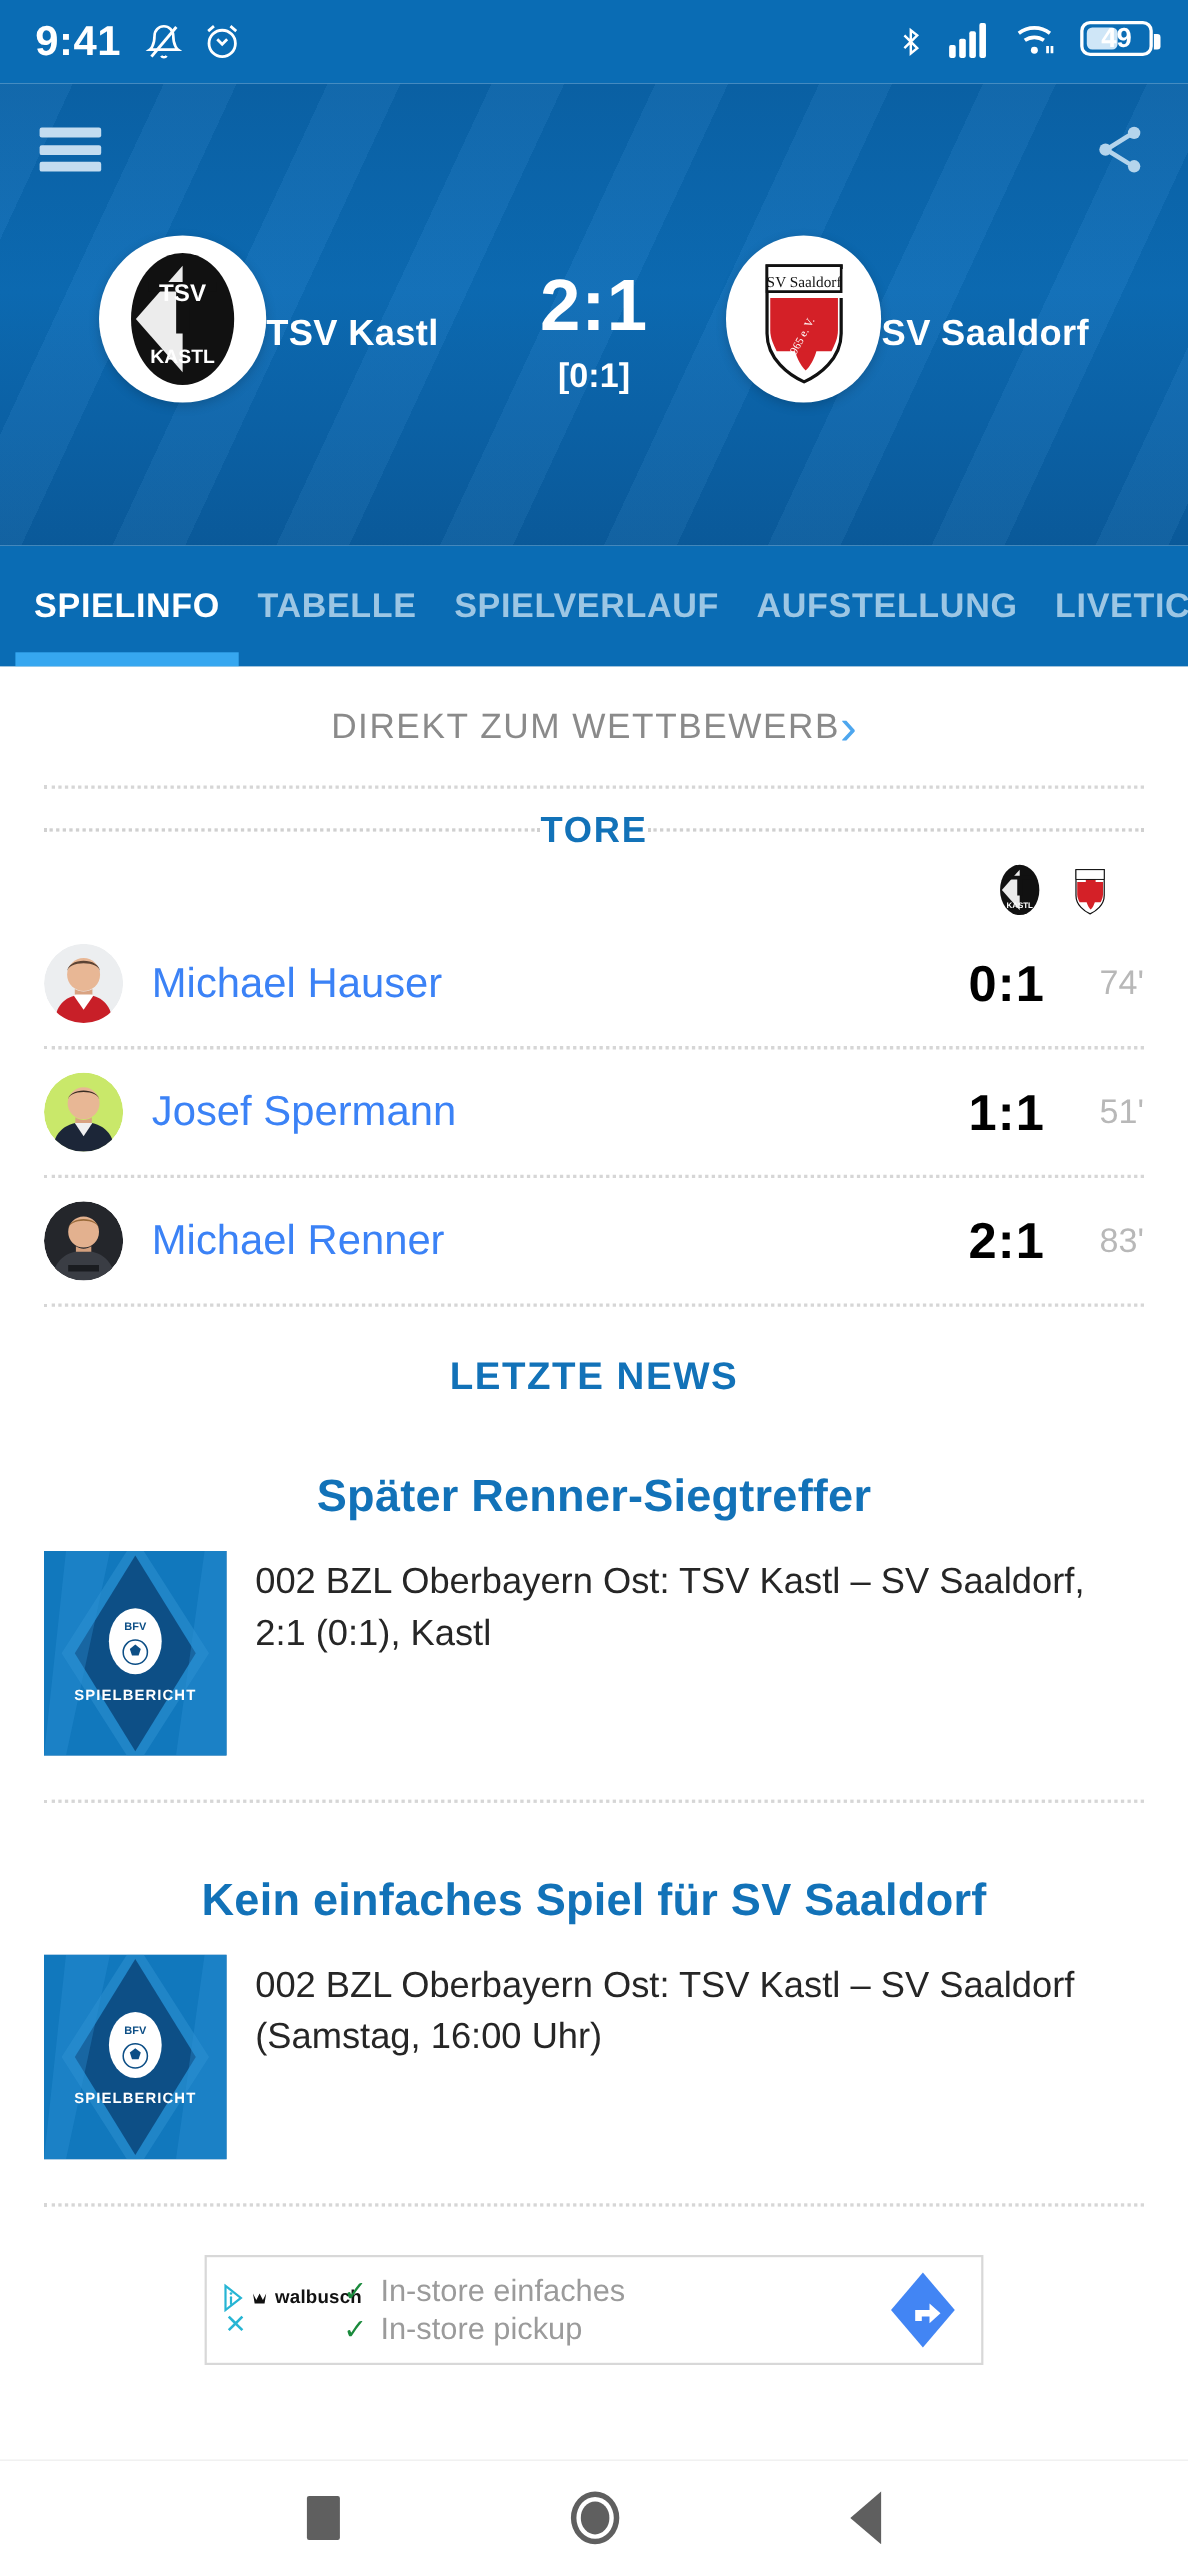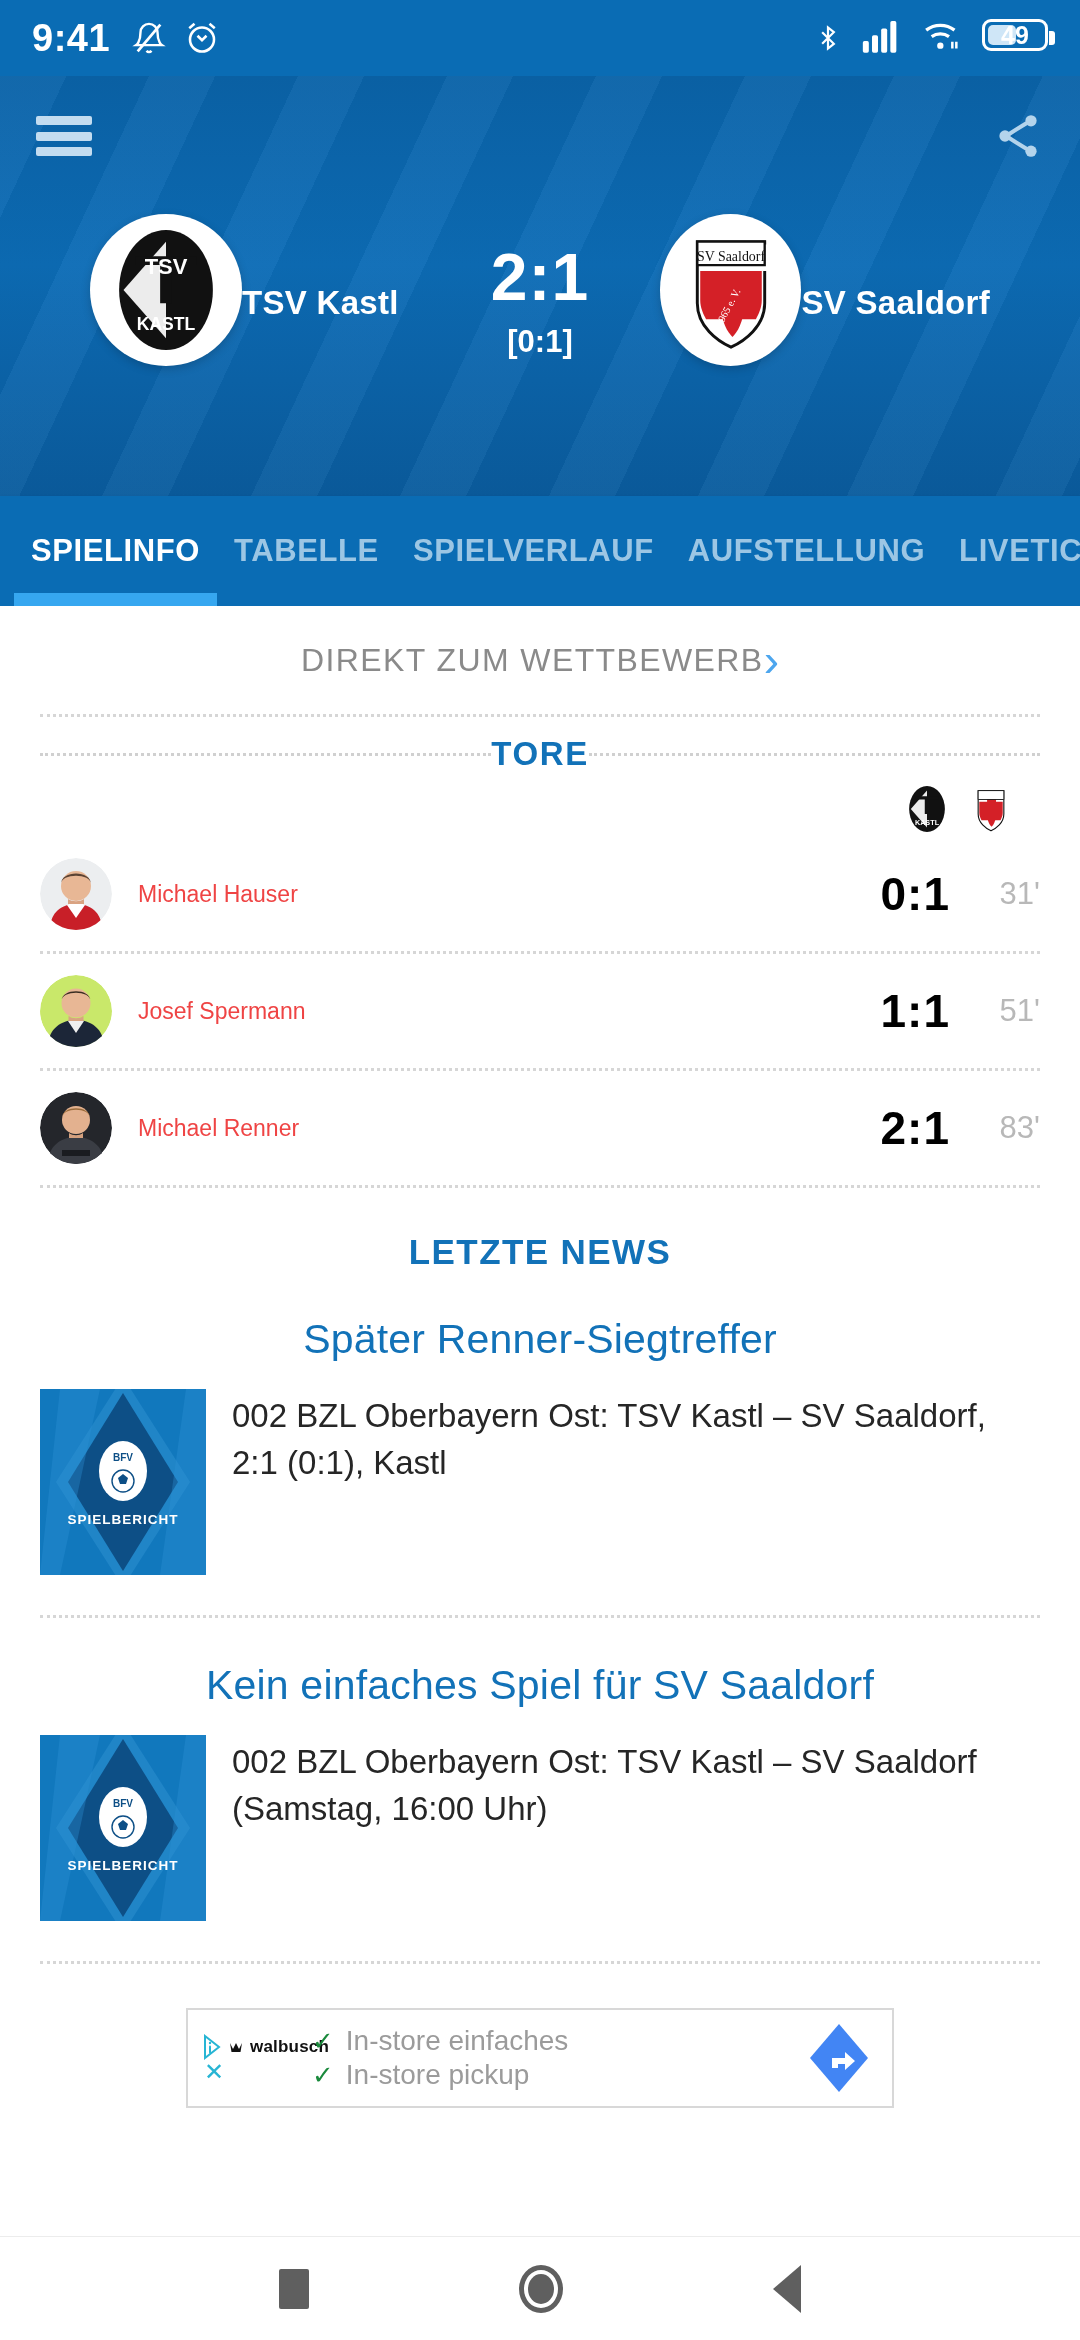--- a/index.html
+++ b/index.html
@@ -106,31 +106,31 @@
                padding:12px 68px 4px 0; }
   .mini-crest { width:42px; height:48px; }
 
   .goal-row {
     display:flex; align-items:center; padding:0 40px; height:114px;
   }
   .goal-row + .goal-sep { border-top:3px dotted #d6d6d6; margin:0 40px; }
   .avatar { width:72px; height:72px; border-radius:50%; overflow:hidden;
             flex:0 0 72px; position:relative; }
   .avatar svg { display:block; }
-  .player { flex:1; margin-left:26px; color:#ef4444; font-size:23px; }
+  .player { flex:1; margin-left:26px; color:#3b82f6; font-size:38px; }
   .goal-score { color:#000; font-size:46px; font-weight:700; letter-spacing:1px;
                 width:130px; text-align:right; }
   .goal-min { color:#b8b8b8; font-size:31px; width:90px; text-align:right; }
 
   .news-head { text-align:center; margin:44px 0 10px; color:#1272b8;
                font-size:35px; font-weight:700; letter-spacing:1.4px; }
 
   .news-item { padding:0 40px; }
-  .news-title { color:#1272b8; font-size:41px; font-weight:400; text-align:center;
-                margin:44px 0 26px; letter-spacing:.2px; }
+  .news-title { color:#1272b8; font-size:41px; font-weight:700; text-align:center;
+                margin:65px 0 26px; letter-spacing:.2px; }
   .news-body { display:flex; gap:26px; align-items:flex-start; }
   .news-thumb { width:166px; height:186px; flex:0 0 166px; position:relative;
                 overflow:hidden; background:#0f6fb4; }
   .news-text { flex:1; color:#262626; font-size:33px; line-height:1.42; padding-top:4px; }
 
   .news-sep { border-top:3px dotted #d6d6d6; margin:40px 40px 0; }
 
   
   .ad-wrap { padding:44px 0 0; display:flex; justify-content:center; }
   .ad {
@@ -302,21 +302,21 @@
           <circle cx="36" cy="36" r="36" fill="#eceef0"></circle>
           <path d="M10 72 c0-18 12-26 26-26 s26 8 26 26z" fill="#c81f28"></path>
           <path d="M27 47 l9 13 l9-13 l-6-3 h-6z" fill="#fff"></path>
           <circle cx="36" cy="28" r="15" fill="#e8b795"></circle>
           <path d="M21 26 c0-11 30-11 30 0 c0-14 -30-14 -30 0z" fill="#5b4334"></path>
           <path d="M28 41 c4 3 12 3 16 0 v5 h-16z" fill="#d9a382"></path>
         </svg>
       </div>
       <div class="player">Michael Hauser</div>
       <div class="goal-score">0:1</div>
-      <div class="goal-min">31'</div>
+      <div class="goal-min">74'</div>
     </div>
     <div class="goal-sep"></div>
 
     <div class="goal-row">
       <div class="avatar">
         <svg width="72" height="72" viewBox="0 0 72 72">
           <circle cx="36" cy="36" r="36" fill="#c9e86a"></circle>
           <path d="M8 72 c0-19 14-27 28-27 s28 8 28 27z" fill="#1c2638"></path>
           <path d="M28 46 l8 12 l8-12 l-5-2 h-6z" fill="#f0f0f0"></path>
           <circle cx="36" cy="28" r="14.5" fill="#e8b795"></circle>

